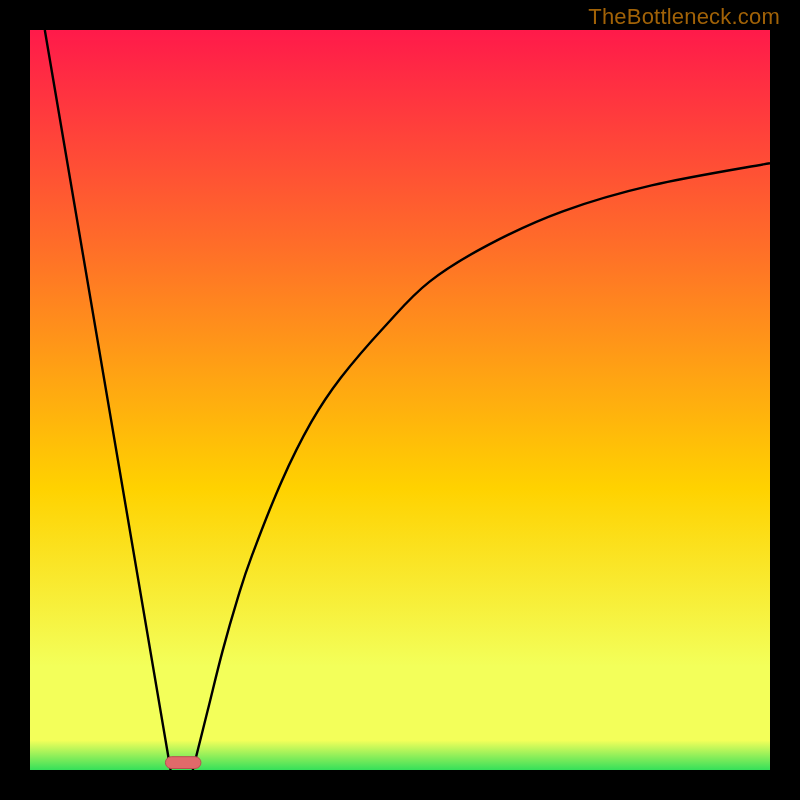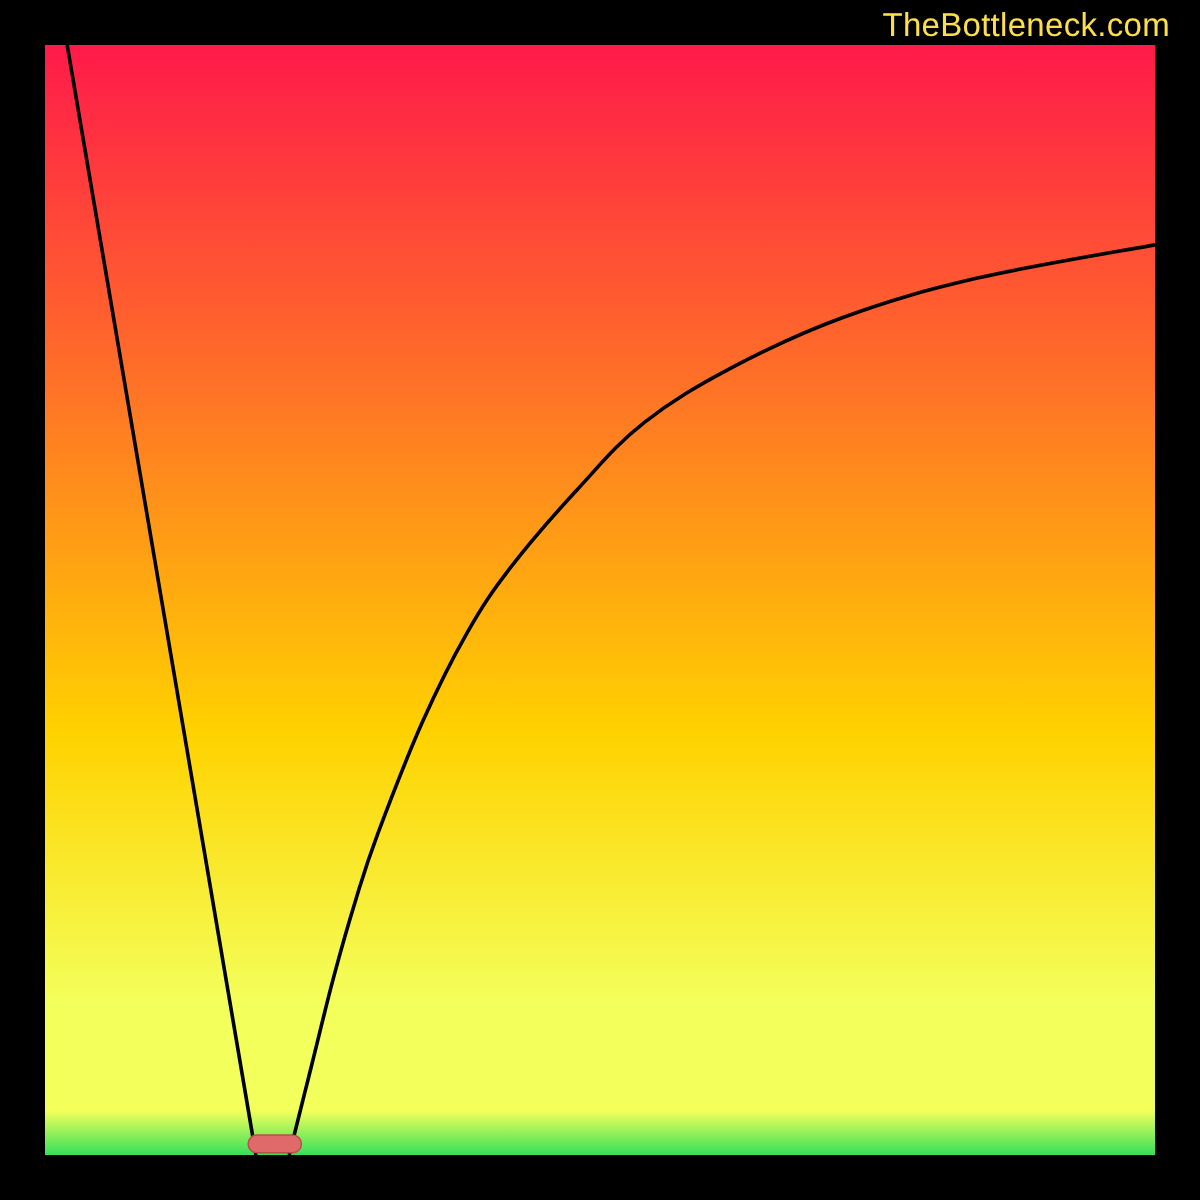--- a/index.html
+++ b/index.html
@@ -16,21 +16,21 @@
     background: #000;
   }
   .plot {
     position: absolute;
     overflow: hidden;
   }
   .credit {
     position: absolute;
     top: 4px;
     right: 20px;
-    color: #fde047;
+    color: #a16207;
     font-size: 22px;
     font-weight: 400;
     letter-spacing: 0.2px;
   }
   svg { display: block; }
 </style>
 </head>
 <body>
 
 <div class="outer">

